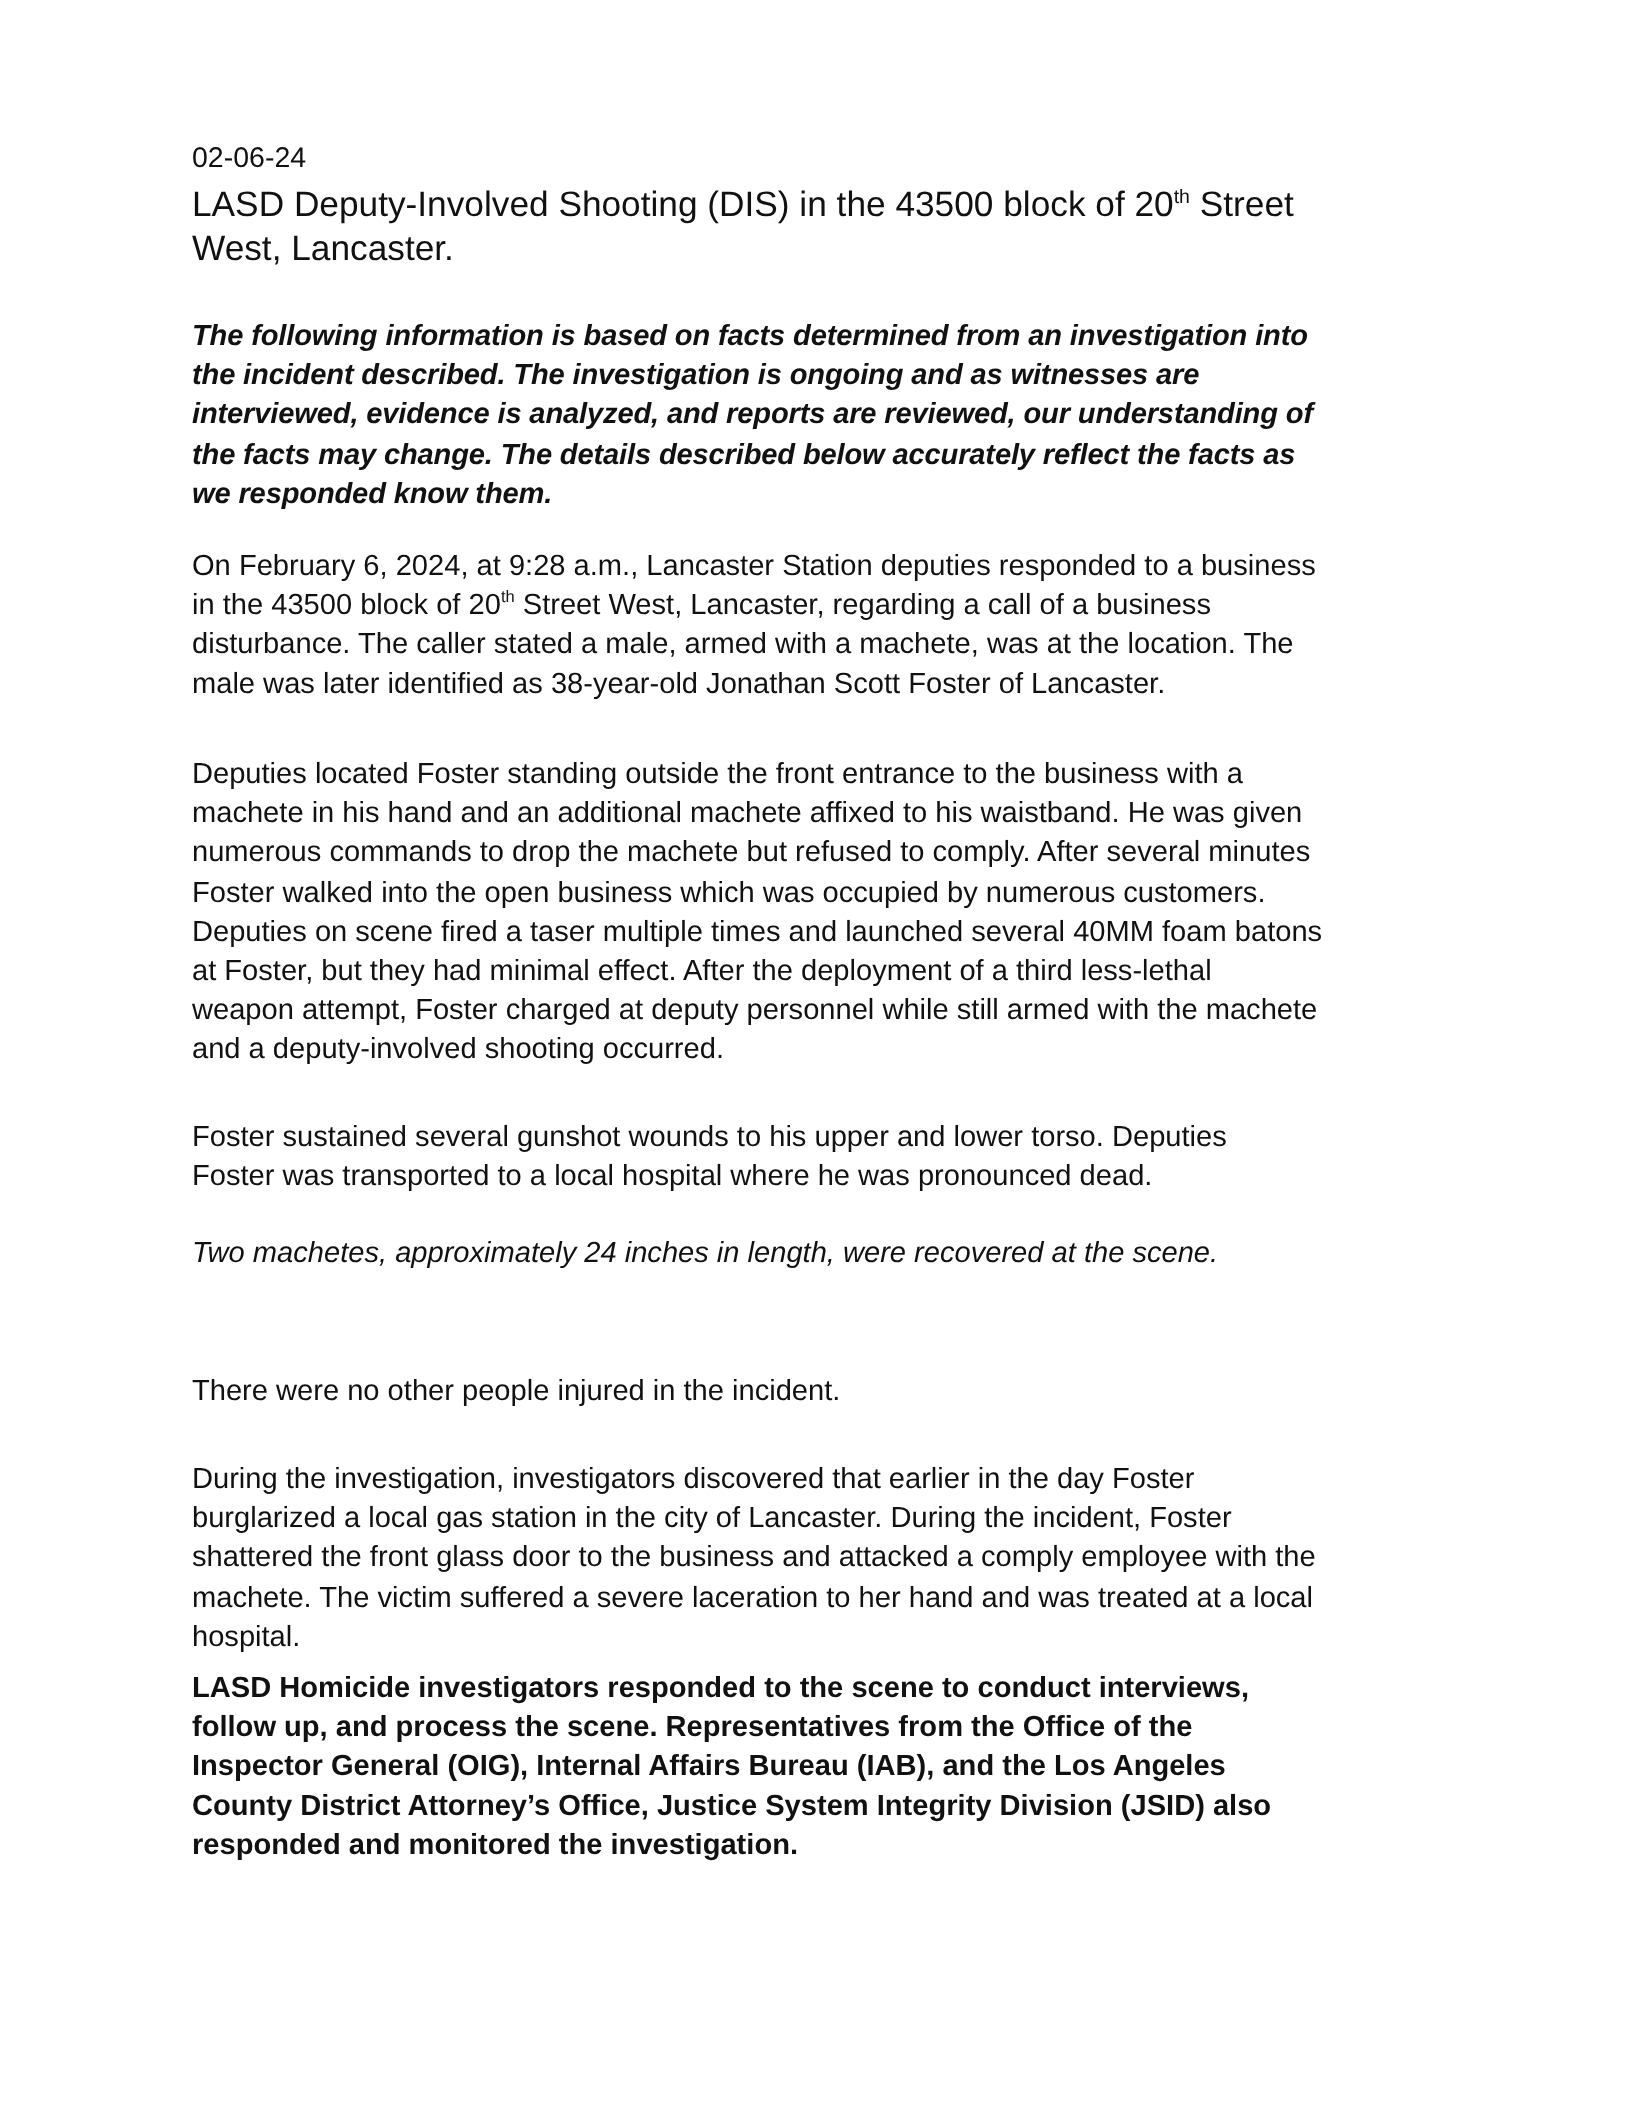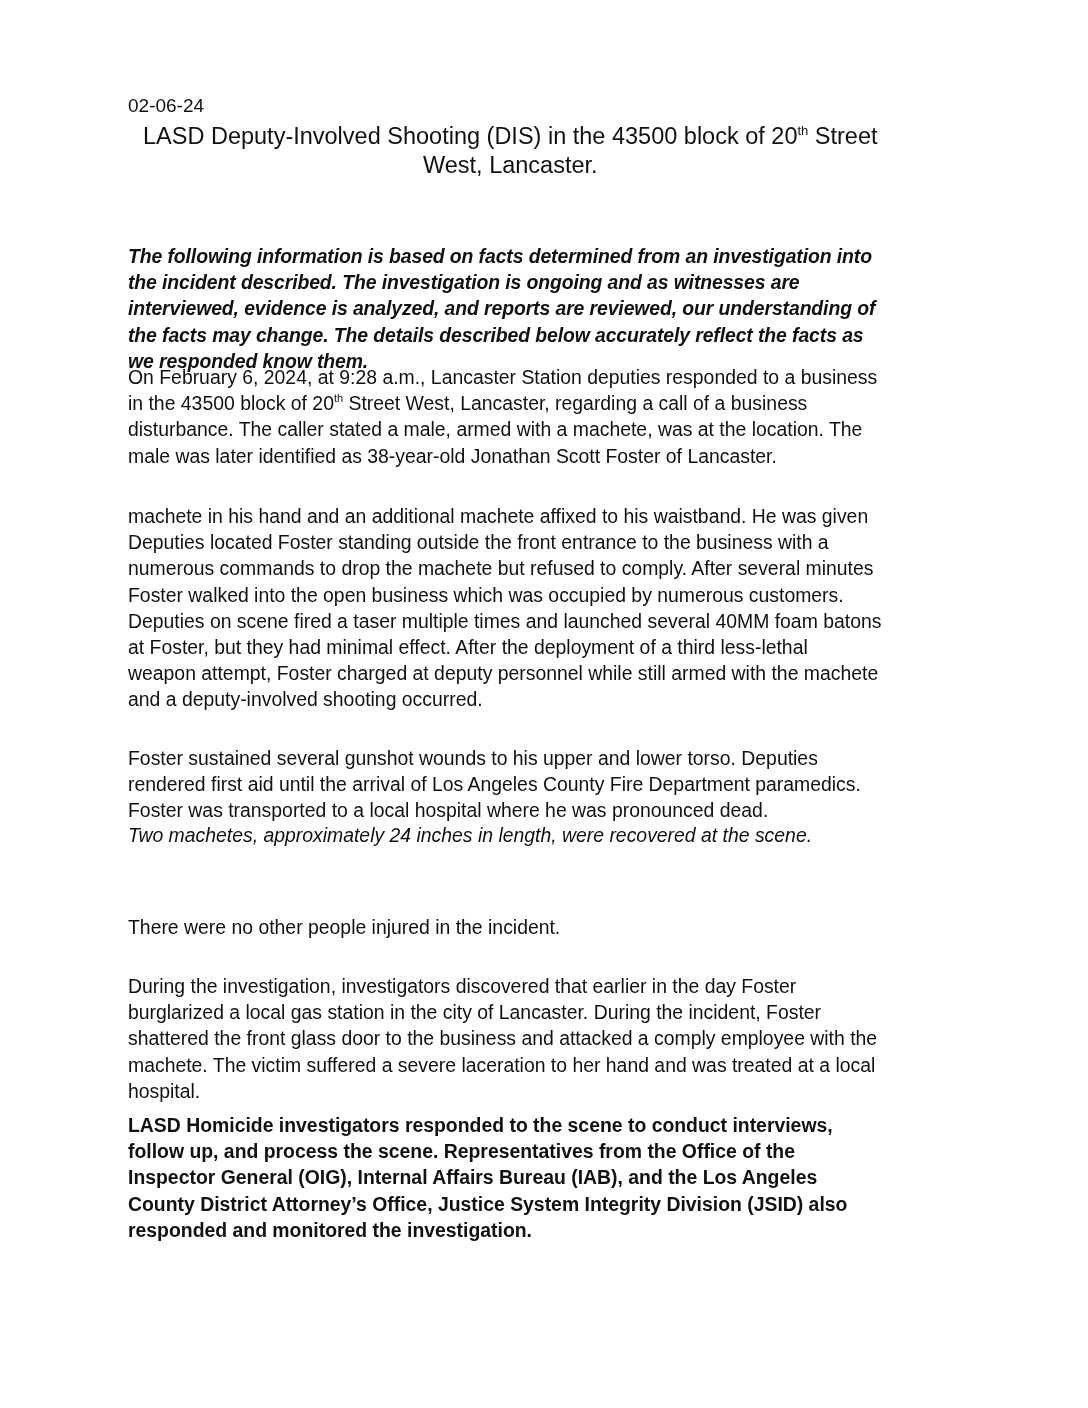--- a/index.html
+++ b/index.html
@@ -26,25 +26,24 @@
       top: 66px;
       left: 0;
       font-size: 19px;
       line-height: 24px;
       white-space: nowrap;
       margin-top: 28px;
     }
     .title {
       position: absolute;
       top: 122px;
-      left: 15px;
+      left: 0;
       font-size: 23.5px;
       line-height: 29px;
       white-space: nowrap;
-      text-align: center;
     }
     .title sup {
       font-size: 13px;
       vertical-align: 9px;
       line-height: 0;
     }
     .block {
       position: absolute;
       left: 0;
       font-size: 19.4px;
@@ -58,21 +57,20 @@
     .block sup {
       font-size: 11px;
       vertical-align: 8px;
       line-height: 0;
     }
     .disclaimer {
       top: 211px;
       font-weight: bold;
       font-style: italic;
       letter-spacing: -0.1px;
-      margin-top: 32px;
     }
     .bold-block {
       font-weight: bold;
     }
     #p1 { top: 364px; }
     #p2 { top: 503px; }
     #p3 { top: 745px; }
     #p4 { top: 822px; font-style: italic; }
     #p5 { top: 914px; }
     #p6 { top: 973px; }
@@ -99,33 +97,32 @@
   </div>
 
   <div class="block" id="p1">
     <span class="line">On February 6, 2024, at 9:28 a.m., Lancaster Station deputies responded to a business</span>
     <span class="line"><span>in the 43500 block of 20</span><sup>th</sup><span> Street West, Lancaster, regarding a call of a business</span></span>
     <span class="line">disturbance.  The caller stated a male, armed with a machete, was at the location.  The</span>
     <span class="line">male was later identified as 38-year-old Jonathan Scott Foster of Lancaster.</span>
   </div>
 
   <div class="block" id="p2">
+    <span class="line">Deputies located Foster standing outside the front entrance to the business with a</span>
     <span class="line">machete in his hand and an additional machete affixed to his waistband.  He was given</span>
-    <span class="line">Deputies located Foster standing outside the front entrance to the business with a</span>
     <span class="line">numerous commands to drop the machete but refused to comply.  After several minutes</span>
     <span class="line">Foster walked into the open business which was occupied by numerous customers.</span>
     <span class="line">Deputies on scene fired a taser multiple times and launched several 40MM foam batons</span>
     <span class="line">at Foster, but they had minimal effect.  After the deployment of a third less-lethal</span>
     <span class="line">weapon attempt, Foster charged at deputy personnel while still armed with the machete</span>
     <span class="line">and a deputy-involved shooting occurred.</span>
   </div>
 
   <div class="block" id="p3">
     <span class="line">Foster sustained several gunshot wounds to his upper and lower torso.  Deputies</span>
-    <span class="line">rendered first aid until the arrival of Los Angeles County Fire Department paramedics.</span>
     <span class="line">Foster was transported to a local hospital where he was pronounced dead.</span>
   </div>
 
   <div class="block" id="p4">
     <span class="line">Two machetes, approximately 24 inches in length, were recovered at the scene.</span>
   </div>
 
   <div class="block" id="p5">
     <span class="line">There were no other people injured in the incident.</span>
   </div>

